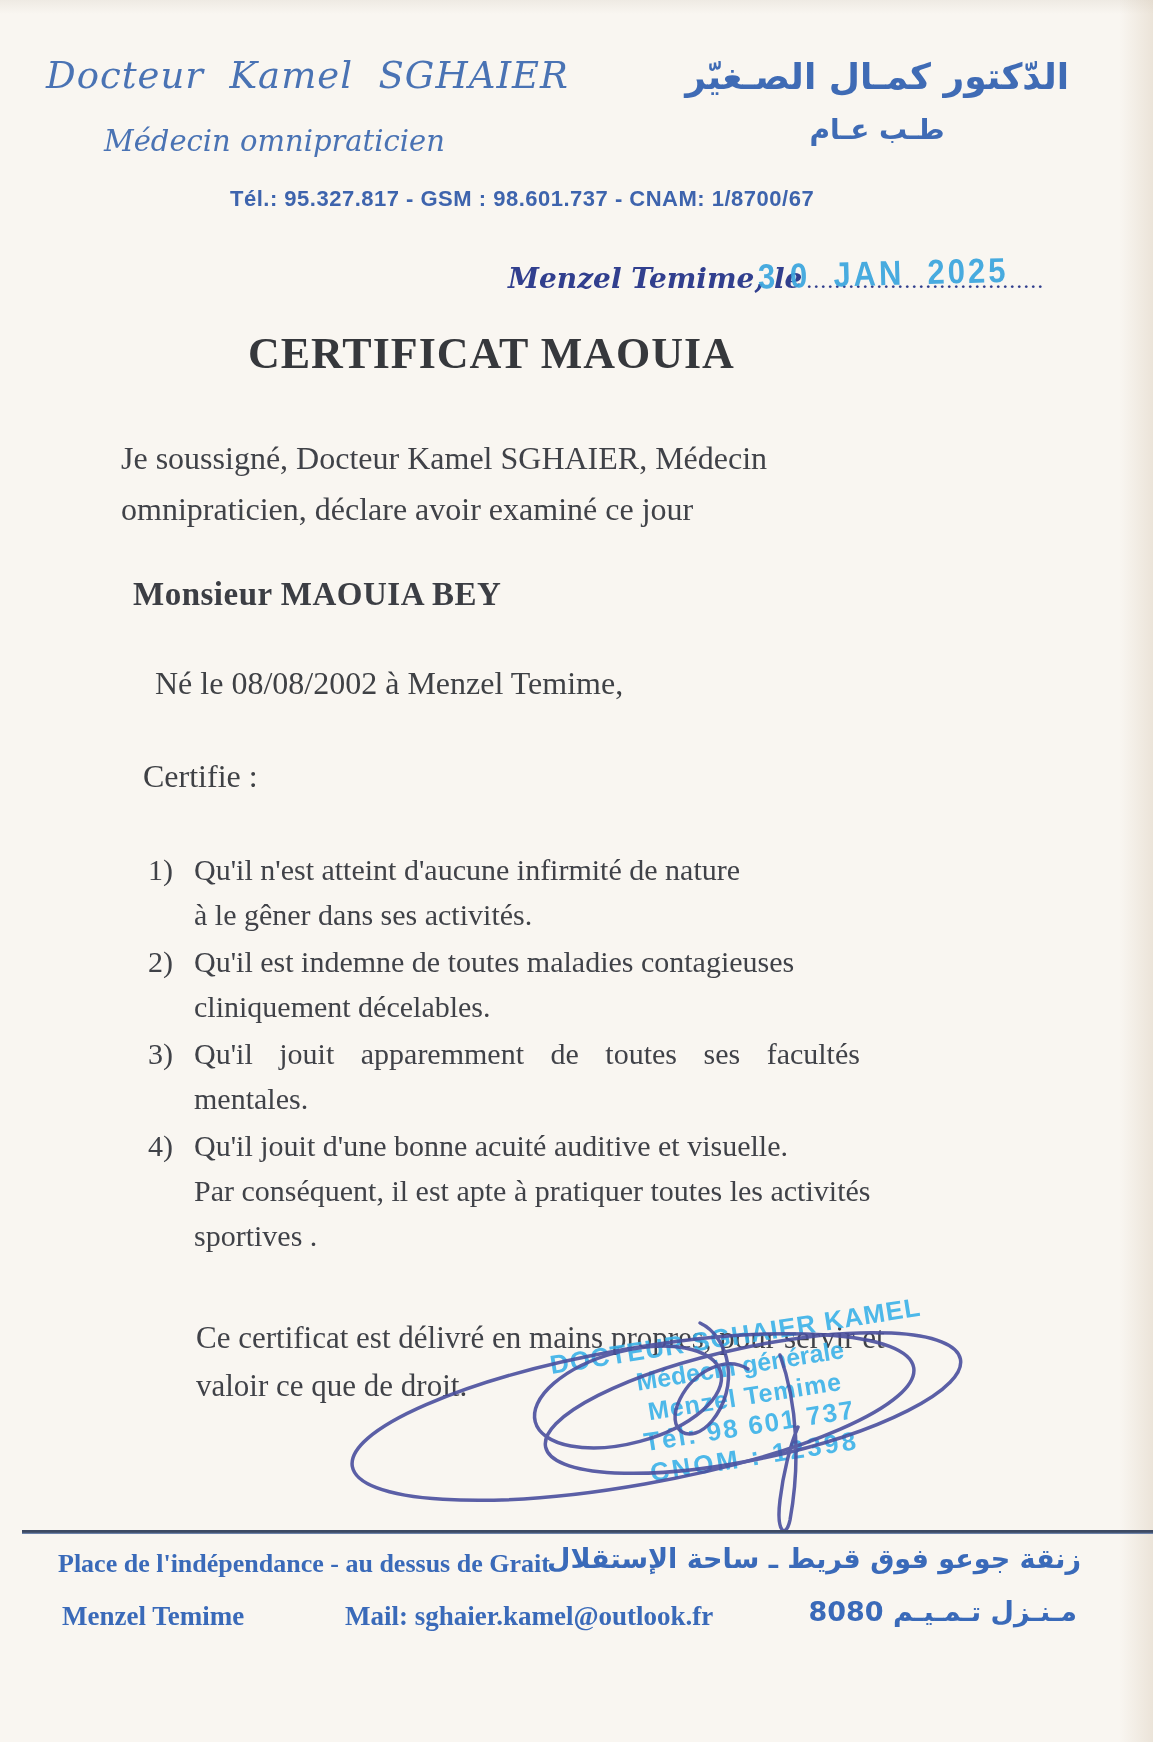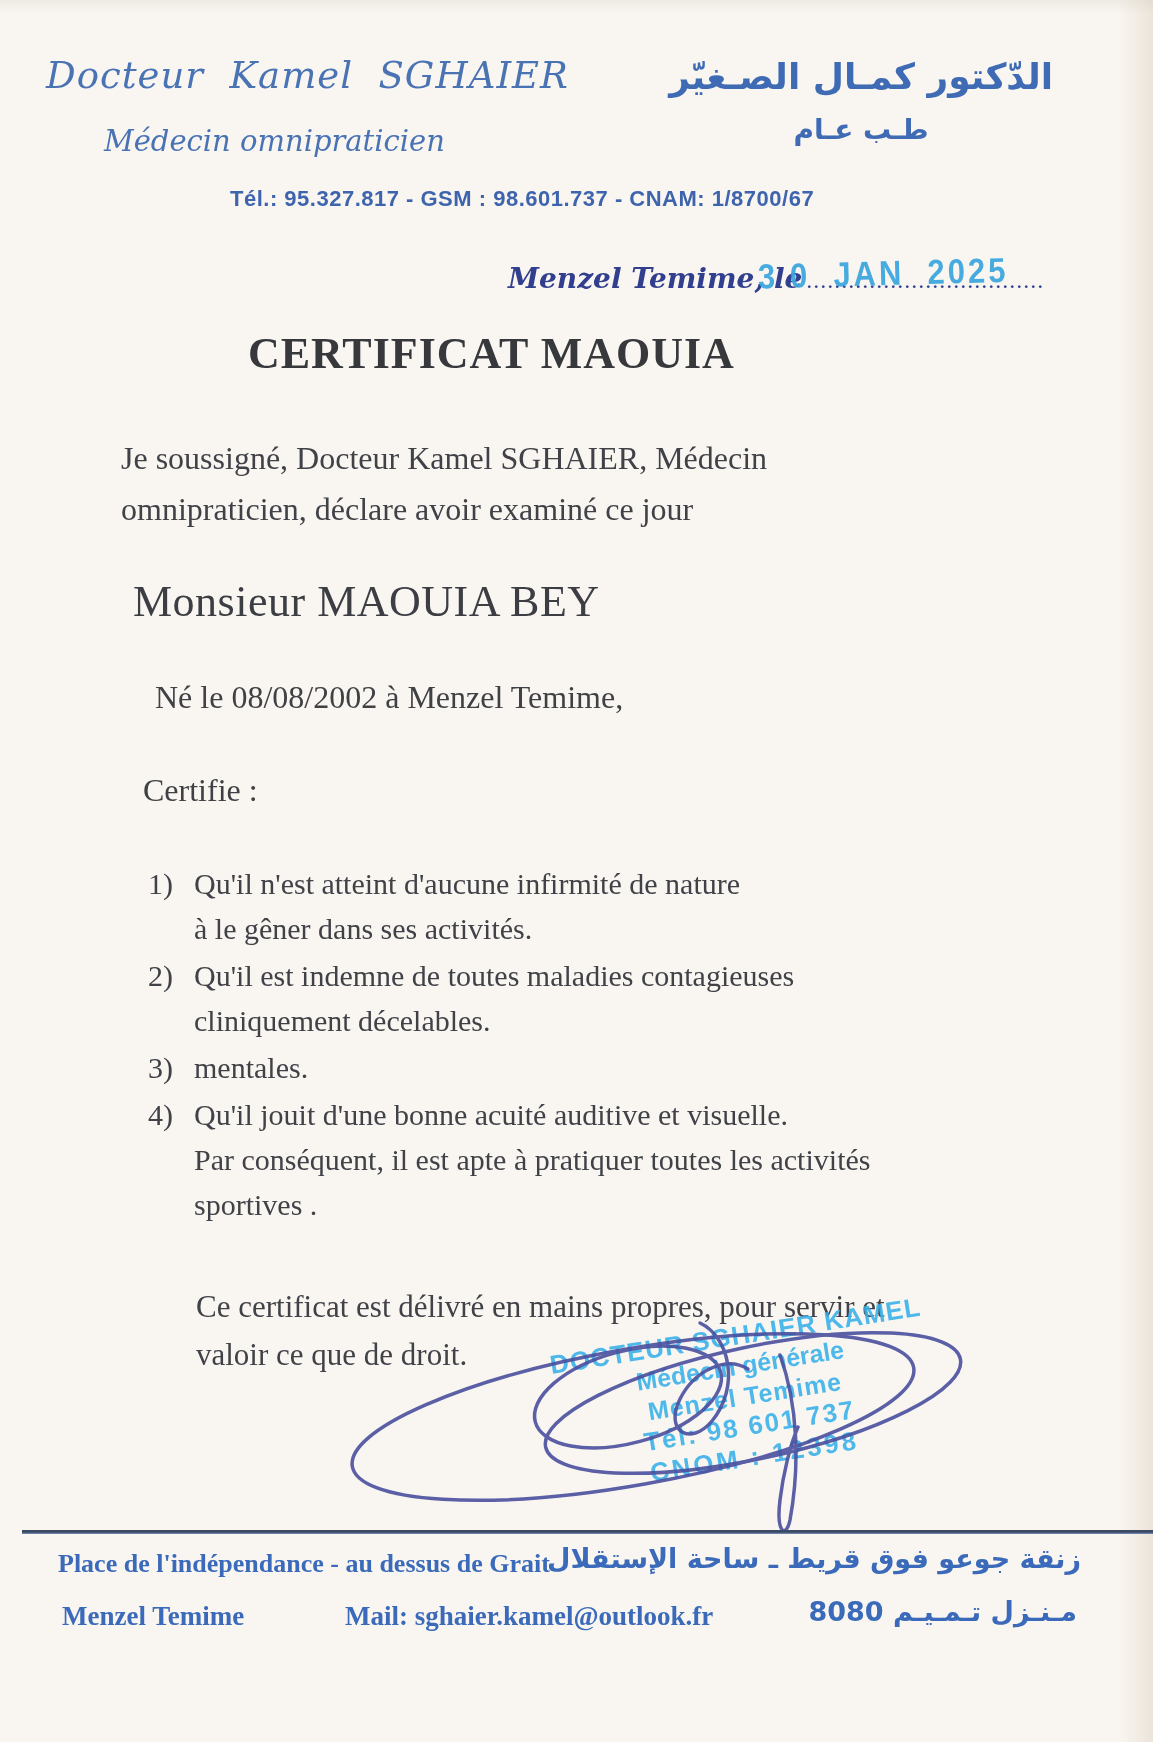--- a/index.html
+++ b/index.html
@@ -10,21 +10,21 @@
   }
   .page{
     position:relative;width:1153px;height:1742px;overflow:hidden;
     color:#3f4145;
     background:
       linear-gradient(to left, rgba(210,194,172,0.35), rgba(210,194,172,0) 34px),
       linear-gradient(to bottom, rgba(190,180,165,0.18), rgba(0,0,0,0) 14px),
       #f9f6f1;
   }
   
-  .letterhead{display:flex;justify-content:space-between;padding:54px 70px 0 46px;}
+  .letterhead{display:flex;justify-content:space-between;padding:54px 54px 0 46px;}
   .doc-name-fr{
     font-family:"DejaVu Serif",serif;font-style:italic;font-size:37px;
     color:#4a73b4;letter-spacing:1px;white-space:pre;
   }
   .doc-spec-fr{
     margin:27px 0 12px 58px;font-family:"DejaVu Serif",serif;font-style:italic;
     font-size:29px;color:#4a73b4;
   }
   .hdr-right{text-align:center;padding:2px 30px 0 0;}
   .doc-name-ar{font-family:"DejaVu Sans",sans-serif;font-size:36px;font-weight:bold;color:#3f6bb5;}
@@ -44,21 +44,21 @@
   .date-stamp{
     position:absolute;left:250px;top:-6px;
     font-family:"Liberation Sans",sans-serif;font-weight:bold;font-size:31px;
     color:#3aa5de;white-space:pre;letter-spacing:3px;
     transform:rotate(-1.5deg) scaleY(1.12);opacity:0.92;
   }
   
   .title{margin:26px 0 0 248px;font-size:44px;font-weight:bold;color:#36383c;letter-spacing:1px;}
   .lines{white-space:pre-line;}
   .intro{margin:54px 0 0 121px;font-size:32px;line-height:1.58;color:#404248;}
-  .patient{margin:42px 0 0 133px;font-size:44px;font-weight:normal;letter-spacing:0.5px;color:#3c3e44;}
+  .patient{margin:42px 0 0 133px;font-size:33px;font-weight:bold;letter-spacing:0.5px;color:#3c3e44;}
   .birth{margin:52px 0 0 155px;font-size:32px;}
   .certify{margin:56px 0 0 143px;font-size:32px;}
   .items{margin:52px 0 0 0;padding:0;list-style:none;}
   .item{display:flex;margin:0 0 2px 148px;font-size:30px;line-height:45px;color:#404248;}
   .item .num{width:46px;flex:none;}
   .item .itext{max-width:800px;}
   .line{display:block;}
   .line.wide{word-spacing:19px;}
   .closing{margin:56px 0 0 196px;font-size:31px;line-height:1.55;color:#404248;}
   
@@ -127,20 +127,21 @@
 à le gêner dans ses activités.</span>
     </li>
     <li class="item">
       <span class="num">2)</span>
       <span class="itext lines">Qu'il est indemne de toutes maladies contagieuses
 cliniquement décelables.</span>
     </li>
     <li class="item">
       <span class="num">3)</span>
       <span class="itext">
+        <span class="line wide">Qu'il jouit apparemment de toutes ses facultés</span>
         <span class="line">mentales.</span>
       </span>
     </li>
     <li class="item">
       <span class="num">4)</span>
       <span class="itext lines">Qu'il jouit d'une bonne acuité auditive et visuelle.
 Par conséquent, il est apte à pratiquer toutes les activités
 sportives .</span>
     </li>
   </ol>

